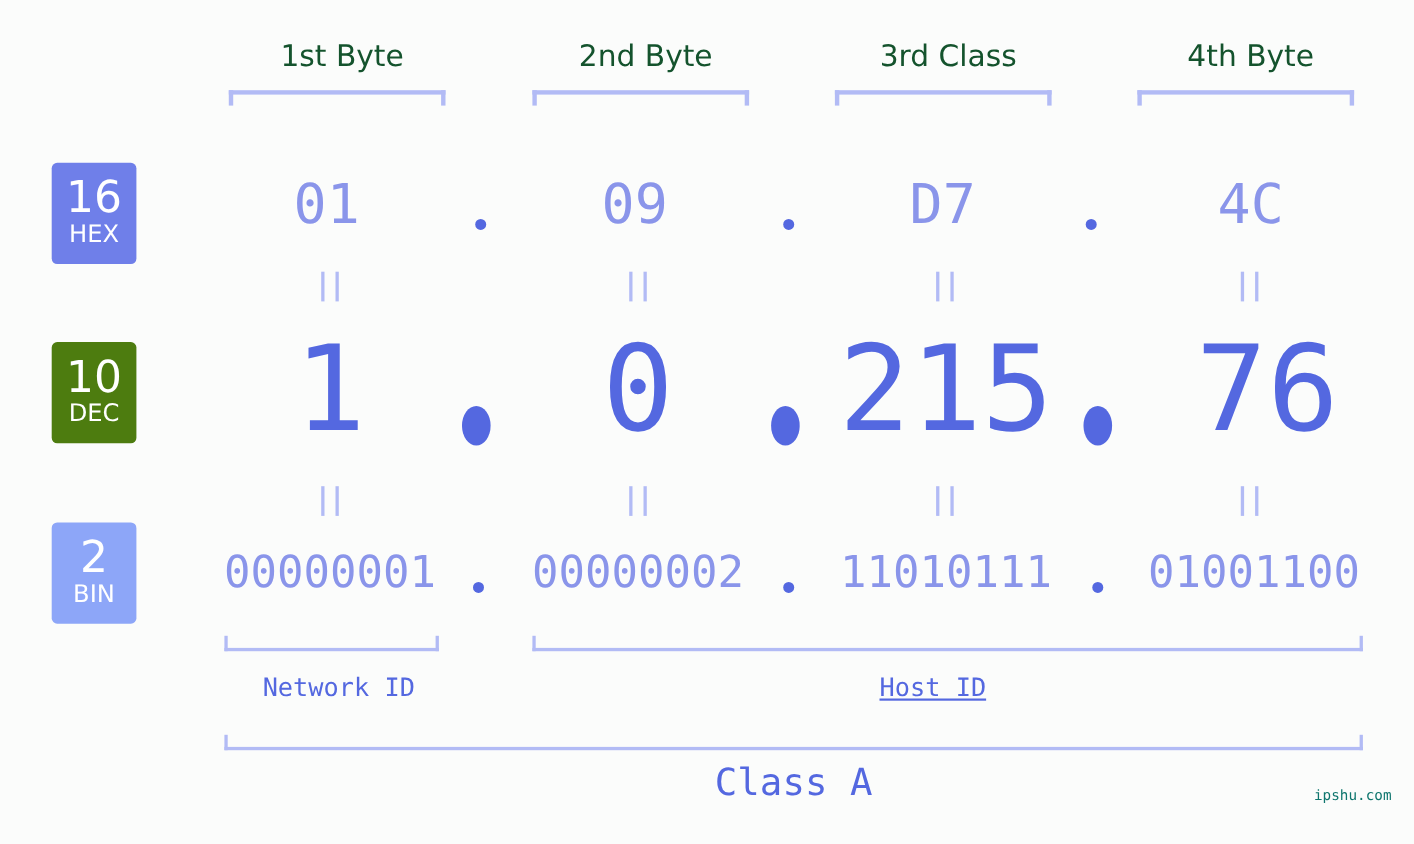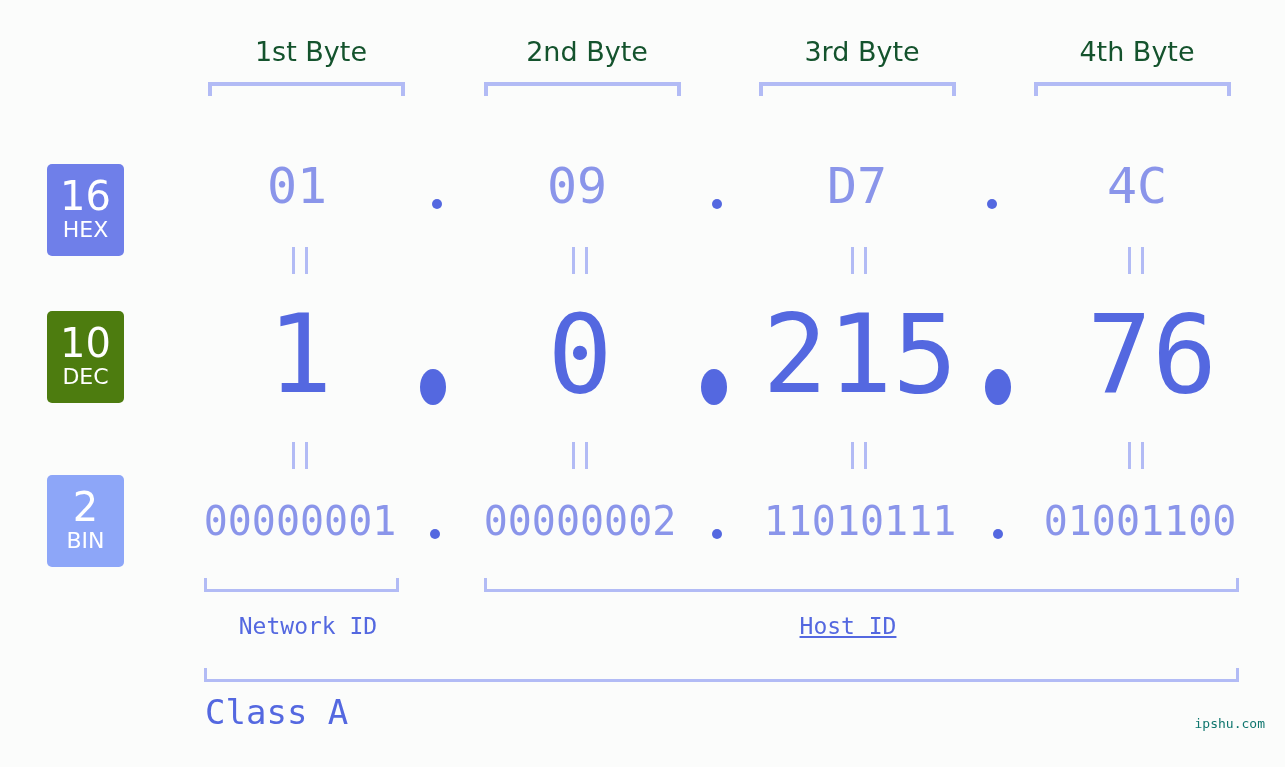--- a/index.html
+++ b/index.html
@@ -43,47 +43,47 @@
   }
   .bin {
     position: absolute; top: 496px; width: 220px; text-align: center;
     font-size: 40px; line-height: 50px; color: #8a95ea;
   }
   .seg-label {
     position: absolute; top: 611px; text-align: center;
     font-size: 23px; line-height: 30px; color: #5468e0;
   }
   .class-label {
-    position: absolute; top: 690px; left: 205px; width: 1033px; text-align: left;
+    position: absolute; top: 690px; left: 205px; width: 1033px; text-align: center;
     font-size: 34px; line-height: 44px; color: #5468e0;
   }
   .watermark {
     position: absolute; top: 716px; right: 20px;
     font-size: 13px; color: #0f766e;
   }
 </style>
 </head>
 <body>
 
-<div class="badge" style="top:164px;background:#6f7fe9;text-decoration:underline;">
+<div class="badge" style="top:148px;background:#6f7fe9;text-decoration:underline;">
   <div class="num">16</div>
   <div class="lbl">HEX</div>
 </div>
 <div class="badge" style="top:311px;background:#4d7c0f;">
   <div class="num">10</div>
   <div class="lbl">DEC</div>
 </div>
 <div class="badge" style="top:475px;background:#8da6f8;">
   <div class="num">2</div>
   <div class="lbl">BIN</div>
 </div>
 
 <div class="byte-head" style="left:211px;">1st Byte</div>
 <div class="byte-head" style="left:487px;">2nd Byte</div>
-<div class="byte-head" style="left:762px;">3rd Byte</div>
+<div class="byte-head" style="left:762px;">3rd Class</div>
 <div class="byte-head" style="left:1037px;">4th Byte</div>
 
 <div class="bracket-top" style="left:208px;width:197px;"></div>
 <div class="bracket-top" style="left:484px;width:197px;"></div>
 <div class="bracket-top" style="left:759px;width:197px;"></div>
 <div class="bracket-top" style="left:1034px;width:197px;"></div>
 
 <div class="hex mono" style="left:197px;">01</div>
 <div class="hex mono" style="left:477px;">09</div>
 <div class="hex mono" style="left:757px;">D7</div>

